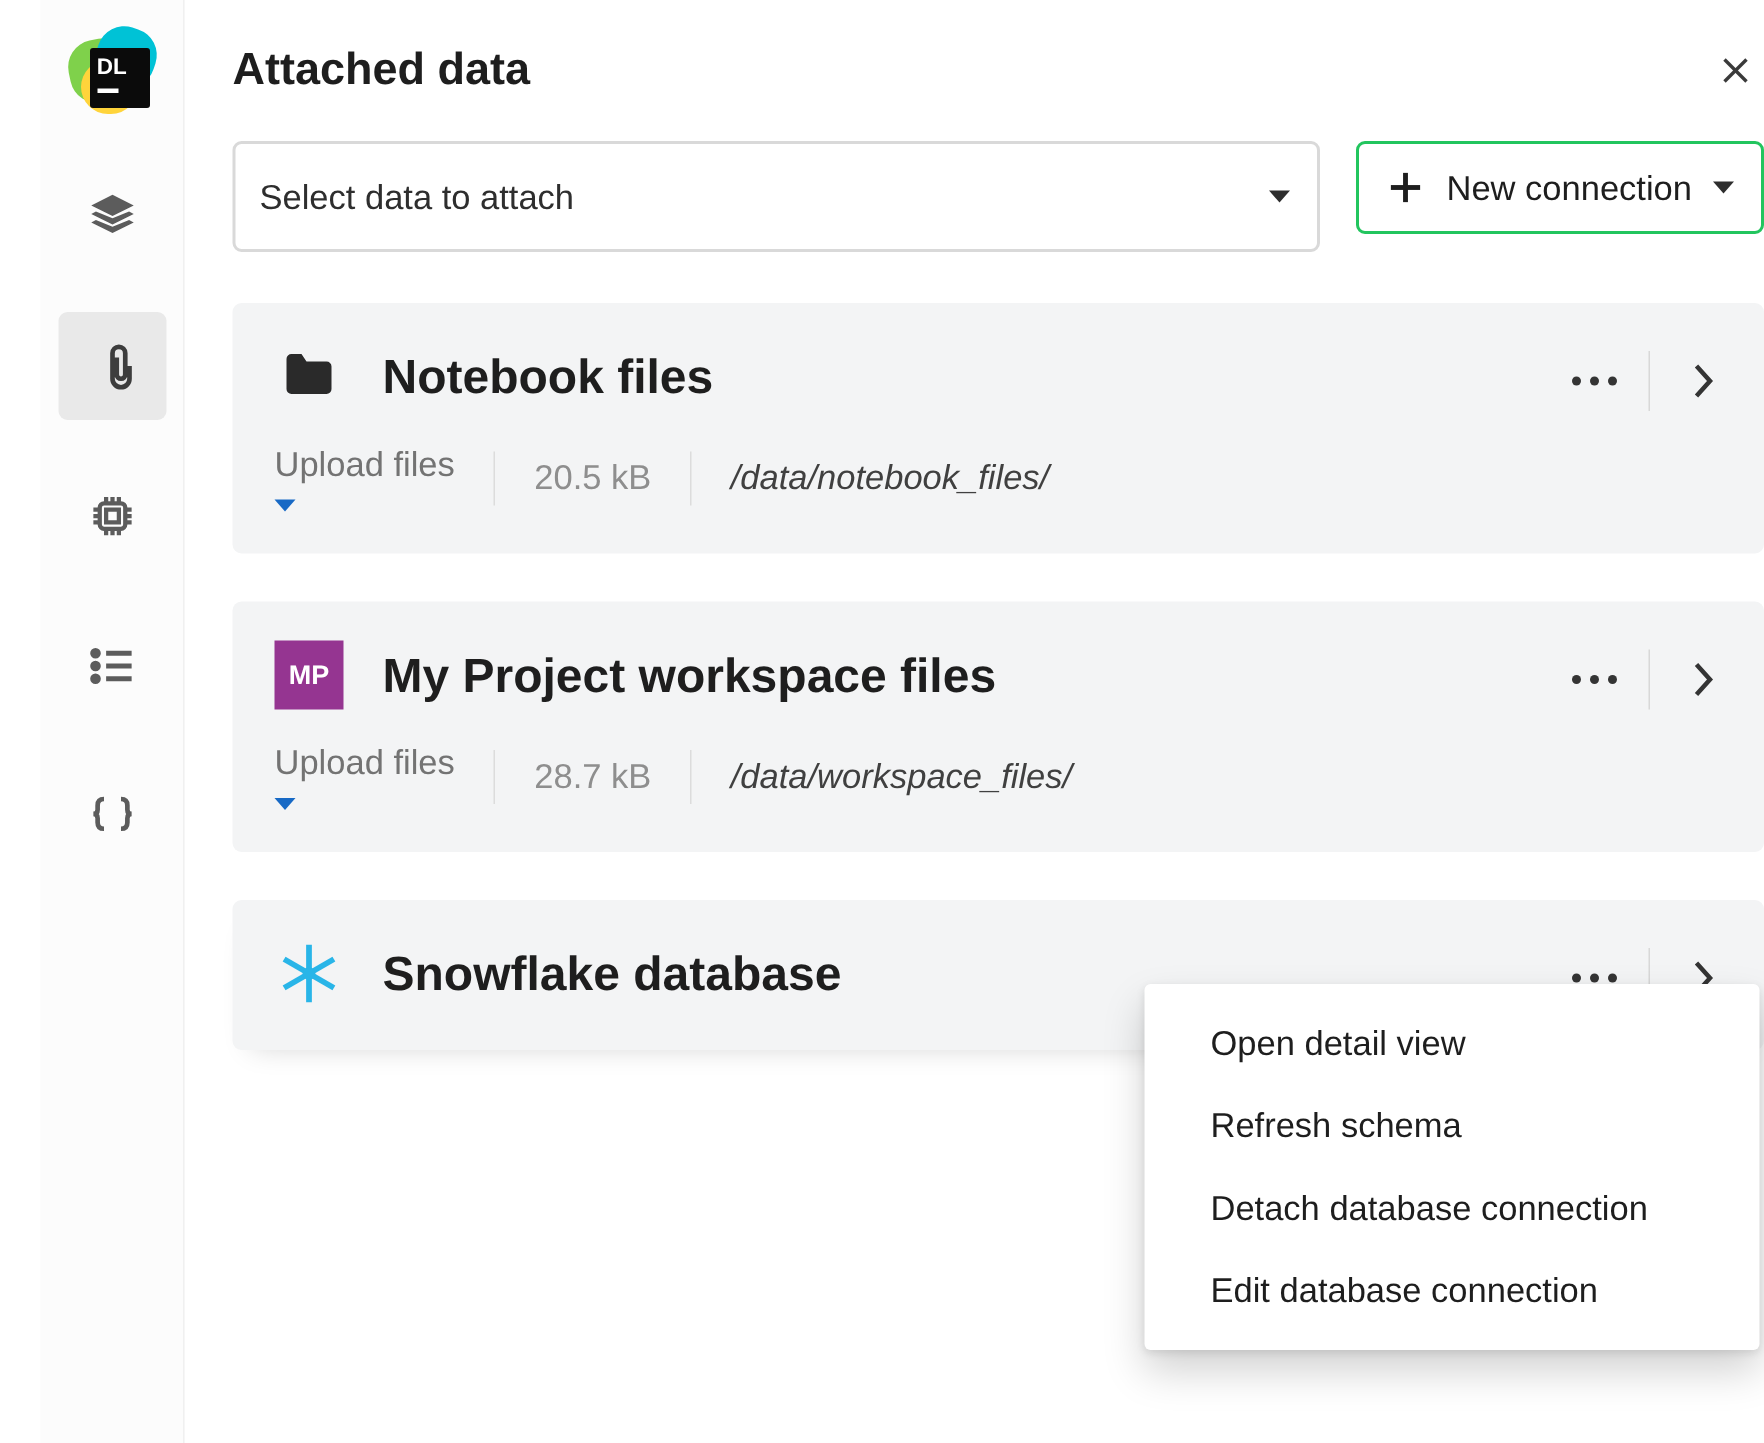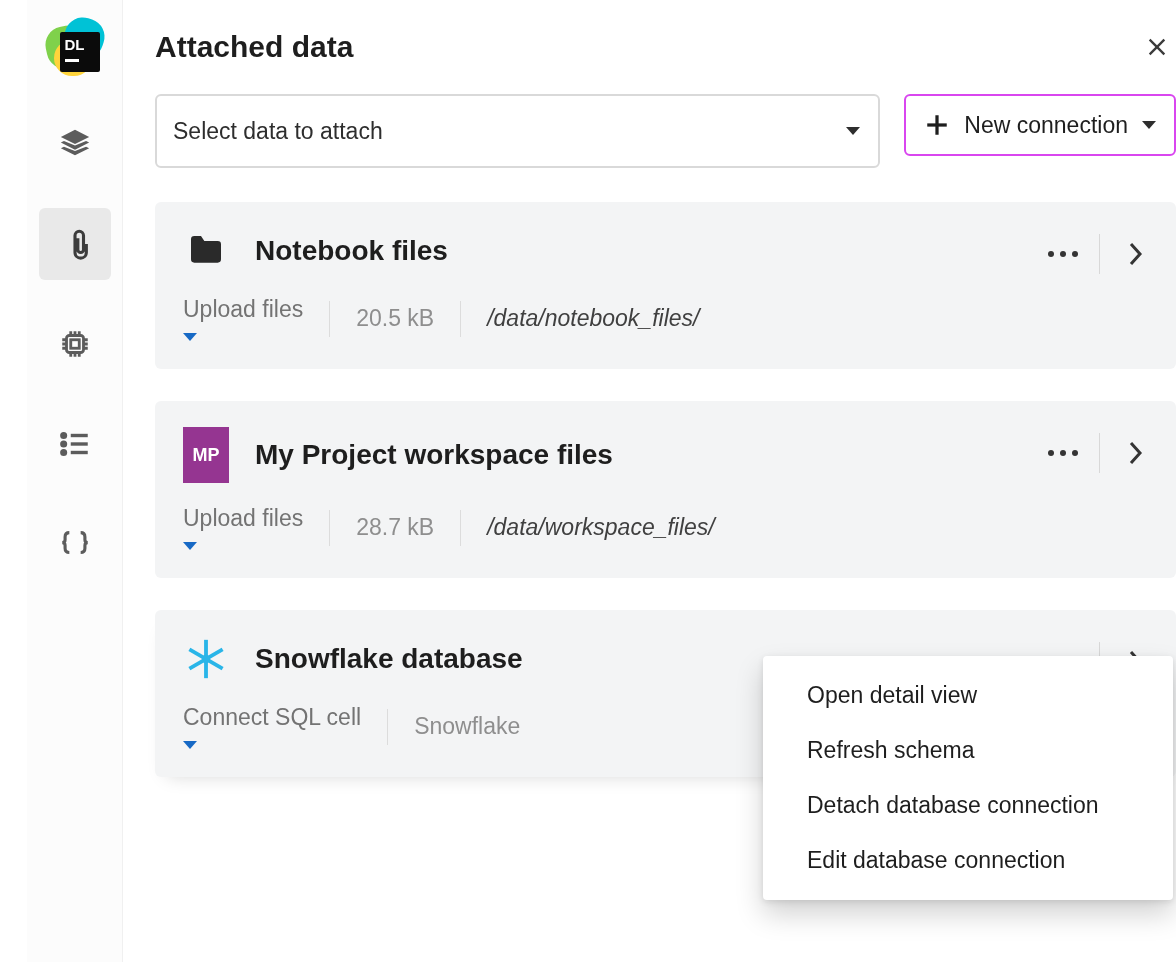--- a/index.html
+++ b/index.html
@@ -93,21 +93,21 @@
     height: 74px;
     border: 2px solid #d9d9d9;
     border-radius: 6px;
     display:flex; align-items:center; justify-content:space-between;
     padding: 0 18px 0 16px;
     cursor:pointer;
   }
   .select-placeholder { color:#2e2e2e; font-size: 23px; }
   .new-conn {
     height: 62px;
-    border: 2px solid #d946ef;
+    border: 2px solid #22c55e;
     border-radius: 6px;
     display:flex; align-items:center; gap: 14px;
     padding: 0 18px;
     cursor:pointer;
     font-size: 23px; font-weight: 500;
     color:#1e1e1e;
   }
   .new-conn svg.plus { width:26px; height:26px; }
   .caret-down {
     width:0;height:0;
@@ -125,23 +125,23 @@
   }
   .card-head {
     display:flex; align-items:center; gap: 26px;
   }
   .card-icon {
     width: 46px; height: 46px;
     display:flex; align-items:center; justify-content:center;
     font-size: 16px; font-weight:700; color:#fff;
   }
   .folder-icon svg { width:46px; height:40px; fill:#2a2a2a; }
-  .mp-badge { background:#953591; width:46px; height:56px; font-size:18px; }
+  .mp-badge { background:#953591; width:46px; height:46px; font-size:18px; }
   .snow-icon svg { width:46px; height:46px; fill:#29b5e8; }
-  .card-title { font-size: 28px; font-weight:700; color:#1e1e1e; }
+  .card-title { font-size: 32px; font-weight:700; color:#1e1e1e; }
   .card-actions {
     position:absolute; right: 12px; top: 24px;
     display:flex; align-items:center;
   }
   .dots-btn {
     width:56px;height:56px;display:flex;align-items:center;justify-content:center;cursor:pointer;color:#343434;
   }
   .dots-btn svg{width:34px;height:10px;}
   .act-divider{ width:1px; height:40px; background:#d8d8d8; margin:0 8px;}
   .chev-btn{
@@ -346,28 +346,20 @@
                 <circle cx="29" cy="5" r="3" fill="currentColor"></circle>
               </svg>
           </div>
           <div class="act-divider"></div>
           <div class="chev-btn">
             <svg viewBox="0 0 16 26" fill="none" stroke="currentColor" stroke-width="3">
                 <polyline points="3,3 12,13 3,23"></polyline>
               </svg>
           </div>
         </div>
-        <div class="card-sub">
-          <div class="link">
-            <span>Connect SQL cell</span>
-            <span class="caret-down"></span>
-          </div>
-          <div class="sub-divider"></div>
-          <span class="muted">Snowflake</span>
-        </div>
       </div>
     </div>
 
     <div class="menu" style="left:640px; top:656px;">
       <div class="menu-item">Open detail view</div>
       <div class="menu-item">Refresh schema</div>
       <div class="menu-item">Detach database connection</div>
       <div class="menu-item">Edit database connection</div>
     </div>
 

